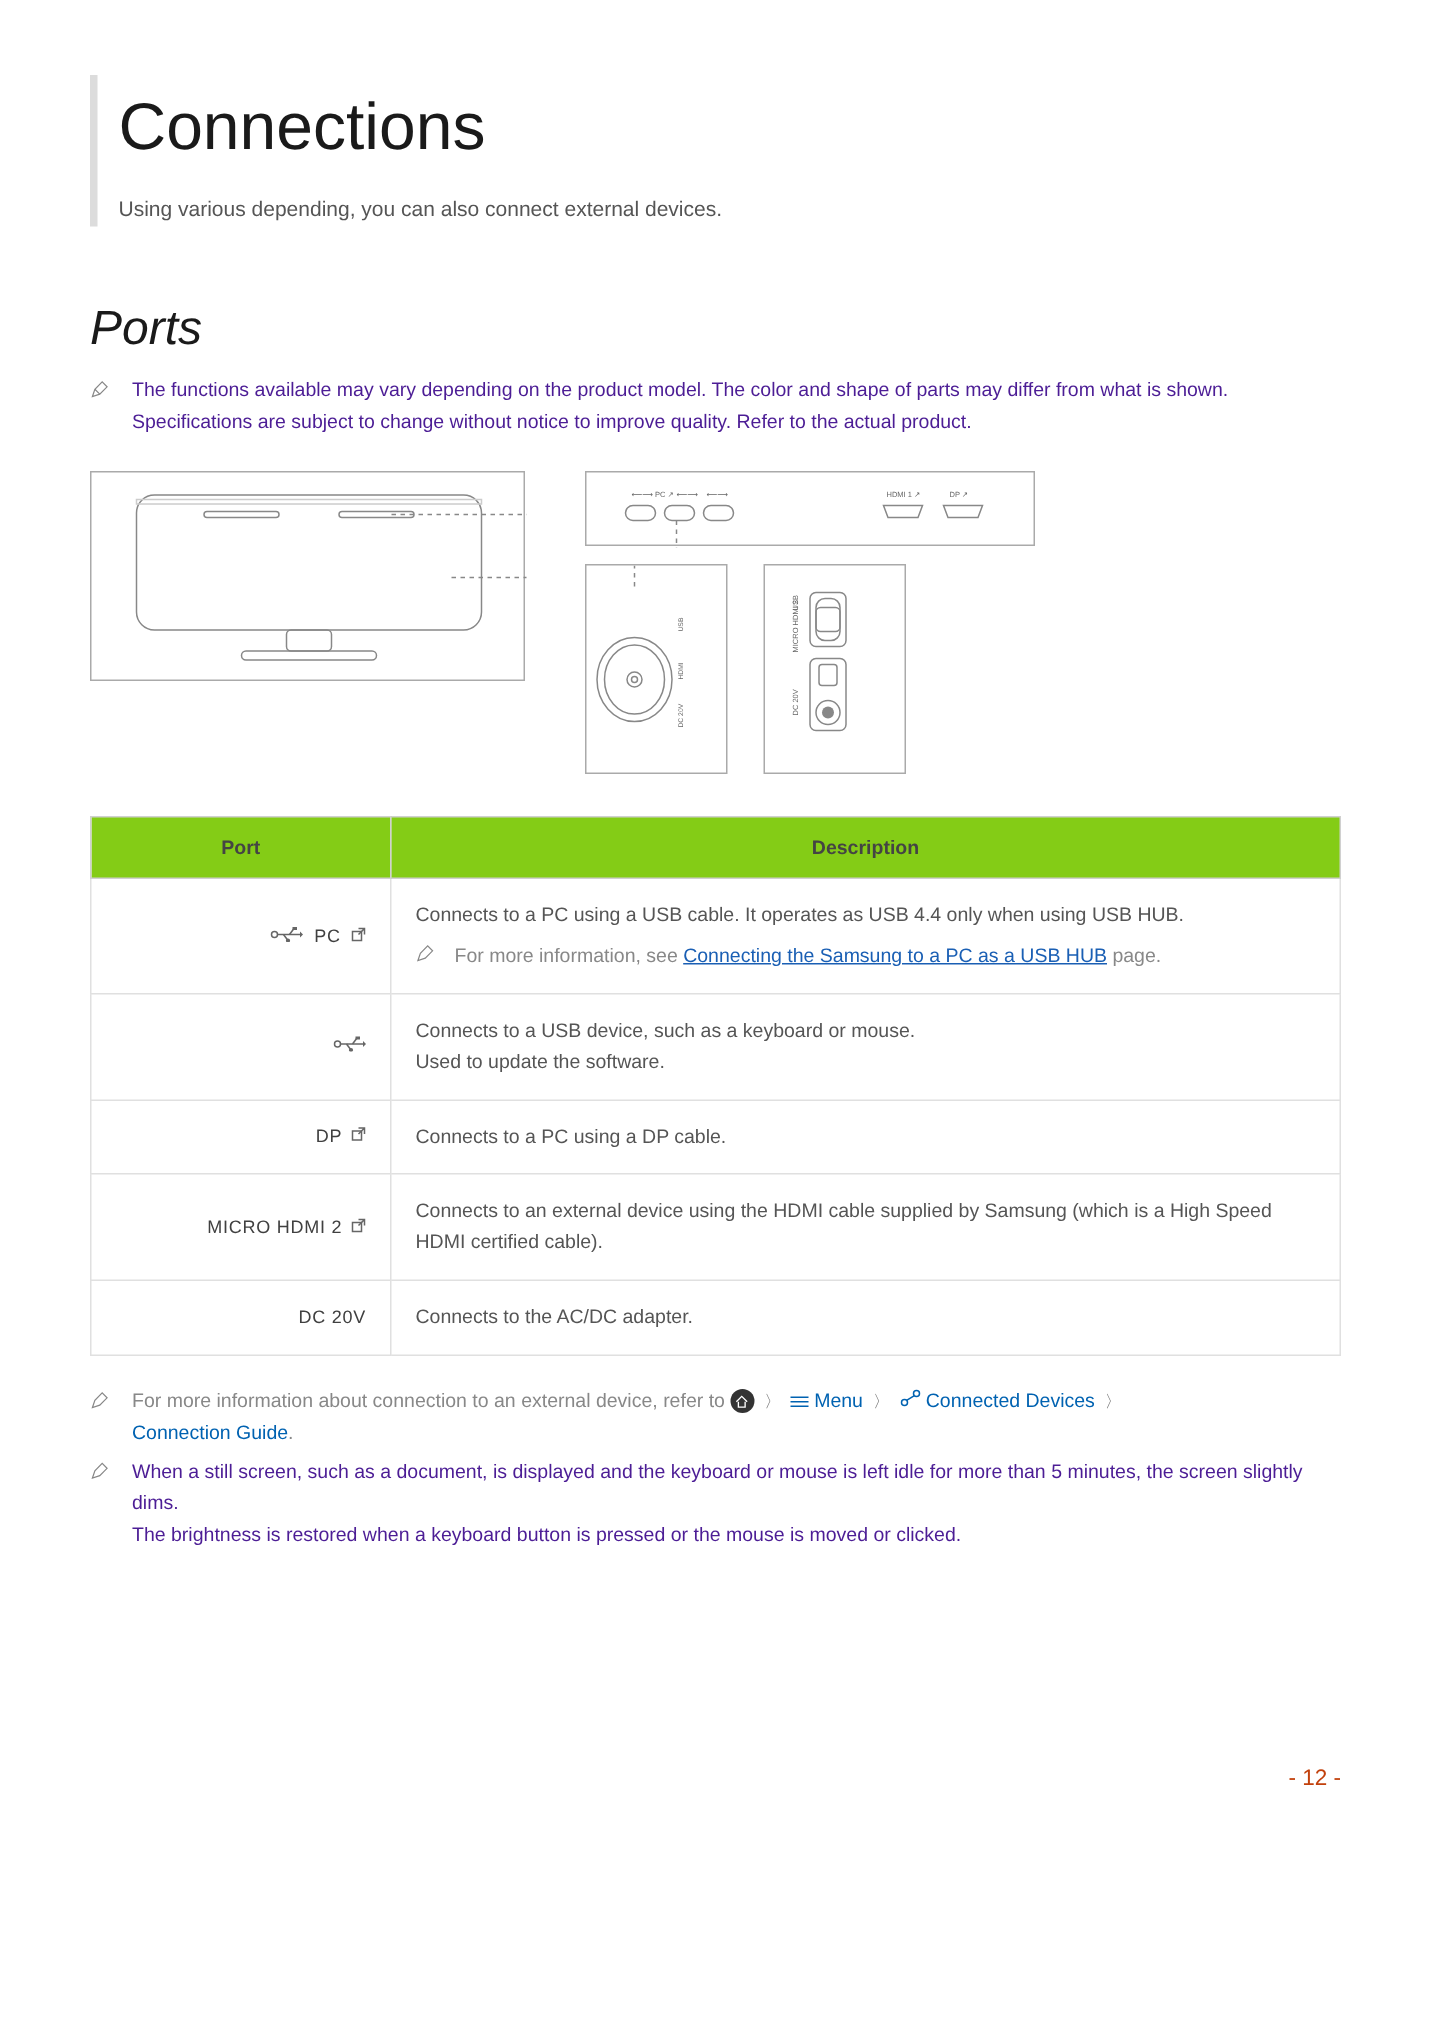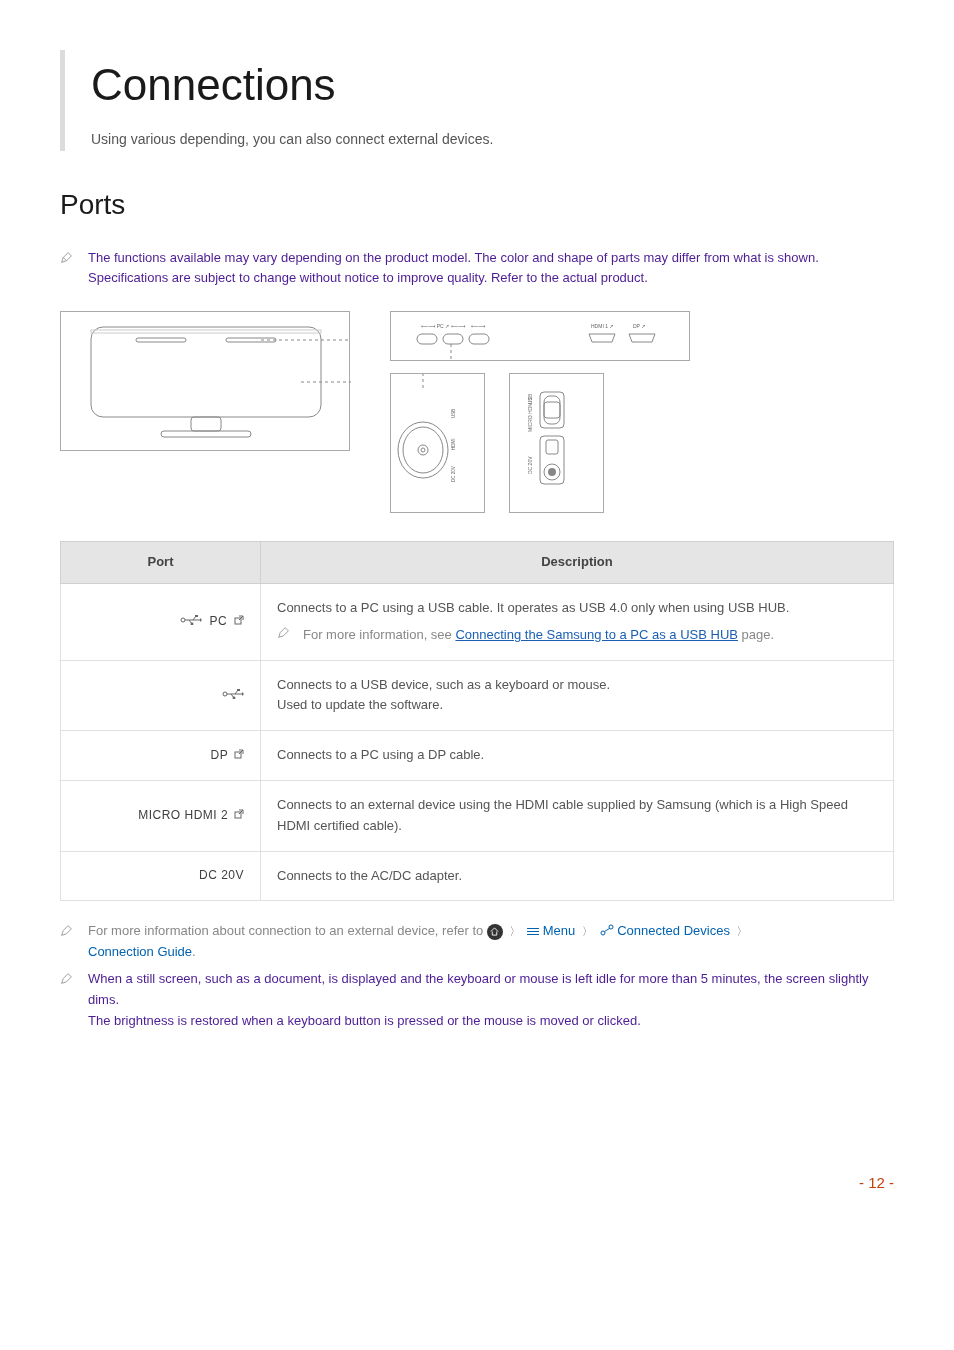--- a/index.html
+++ b/index.html
@@ -8,38 +8,39 @@
     background: #fff;
     width: 954px;
     margin: 0 auto;
     padding: 50px 60px 40px 60px;
     color: #333;
     font-size: 13px;
     line-height: 1.6;
   }
   .title-block {
     border-left: 5px solid #dcdcdc;
-    padding-left: 26px;
-    margin-bottom: 32px;
+    padding-left: 14px;
+    margin-bottom: 42px;
   }
   h1 {
     font-size: 44px;
     font-weight: 400;
     color: #1a1a1a;
     margin-bottom: 8px;
   }
   .subtitle {
     font-size: 14px;
     color: #555;
   }
   h2 {
-    font-size: 28px;
+    font-size: 32px;
     font-weight: 400;
     color: #1a1a1a;
-    margin-bottom: 20px;
+    margin-bottom: 6px;
+    font-style: italic;
   }
   .note-row {
     display: flex;
     gap: 14px;
     margin-bottom: 6px;
   }
   .note-icon {
     flex: 0 0 auto;
     width: 14px;
     height: 18px;
@@ -65,21 +66,21 @@
   .diagram-ports-top { width: 300px; height: 50px; position: relative; }
   .diagram-ports-right { width: 95px; height: 140px; position: relative; }
   .vstack { display:flex; flex-direction:column; gap:12px; }
 
   table {
     width: 100%;
     border-collapse: collapse;
     margin-bottom: 20px;
   }
   th {
-    background: #e5e5e5;
+    background: #84cc16;
     color: #444;
     font-weight: 600;
     padding: 10px 12px;
     border: 1px solid #d0d0d0;
     font-size: 13px;
   }
   th.port-col { width: 200px; }
   td {
     padding: 14px 16px;
     border: 1px solid #e0e0e0;
@@ -242,21 +243,21 @@
         </span>
         <span class="port-label-inline">PC</span>
         <span class="port-icon-inline" style="margin-left:3px;">
           <svg width="10" height="10" viewBox="0 0 10 10">
               <rect x="1" y="3" width="6" height="6" fill="none" stroke="#666"></rect>
               <path d="M5 1 h4 v4 M9 1 L5 5" fill="none" stroke="#666"></path>
             </svg>
         </span>
       </td>
       <td>
-        <div>Connects to a PC using a USB cable. It operates as USB 4.0 only when using USB HUB.</div>
+        <div>Connects to a PC using a USB cable. It operates as USB 4.4 only when using USB HUB.</div>
         <div class="desc-note">
           <span class="note-icon" style="padding-top:0;">
             <svg viewBox="0 0 16 16" width="12" height="12">
                 <path d="M2 14 L4 8 L10 2 L14 6 L8 12 L2 14 Z" fill="none" stroke="#888" stroke-width="1"></path>
               </svg>
           </span>
           <span>
             <span>For more information, see </span><a href="#" class="link">Connecting the Samsung to a PC as a USB HUB</a><span> page.</span>
           </span>
         </div>

